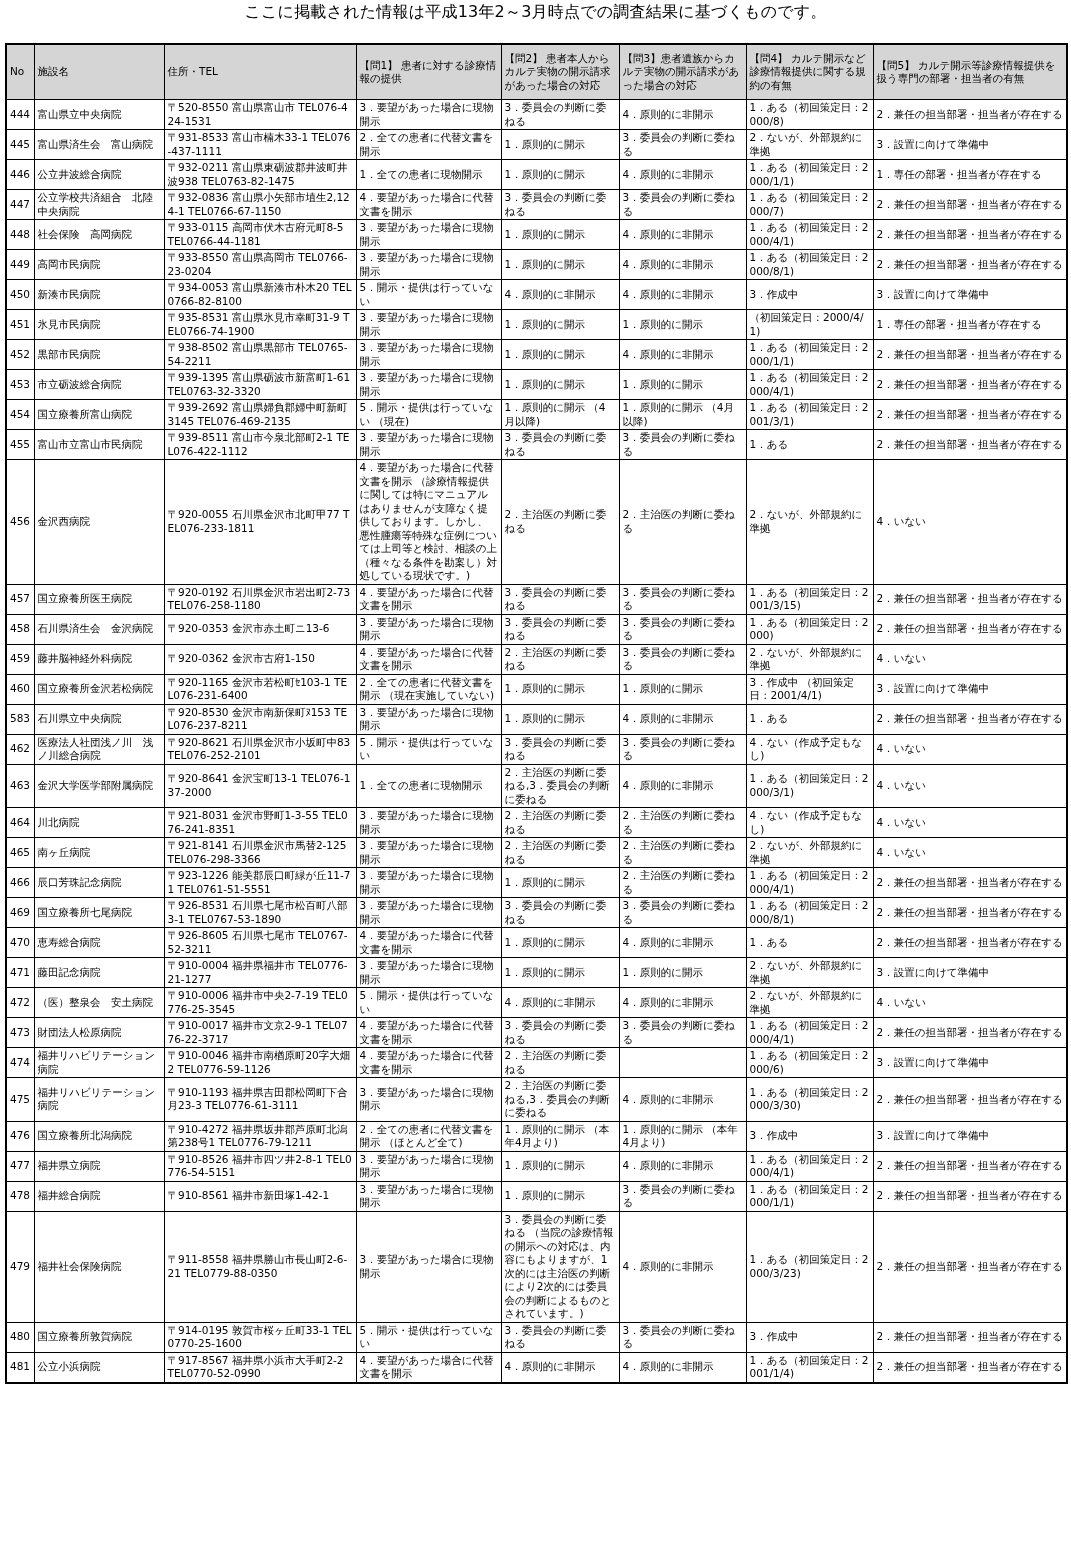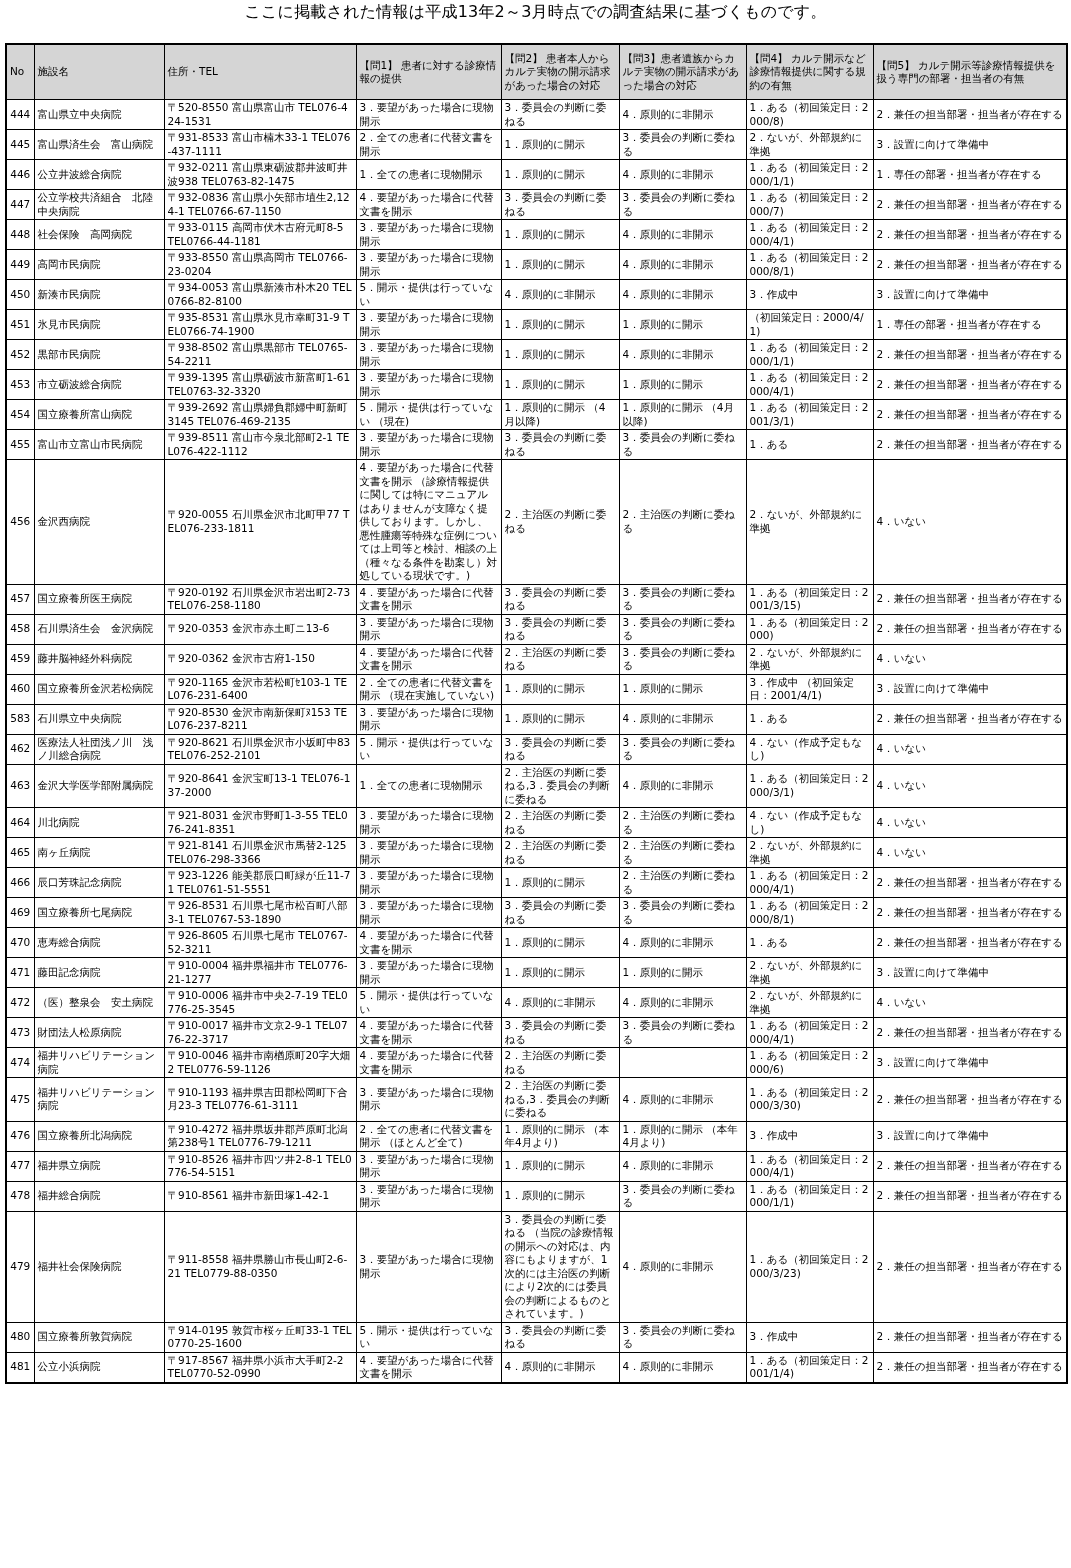--- a/index.html
+++ b/index.html
@@ -24,21 +24,21 @@
     word-break:break-all;
     font-weight:400;
   }
   th{
     background:#d5d5d5;
     height:52px;
     text-align:left;
   }
   th.c{}
   td{height:26px;background:#fff;}
-  td.no{text-align:center;}
+  td.no{}
 </style>
 </head>
 <body>
 
 <div class="note">ここに掲載された情報は平成13年2～3月時点での調査結果に基づくものです。</div>
 
 <table class="survey">
   <colgroup>
     <col style="width:28px">
     <col style="width:130px">

